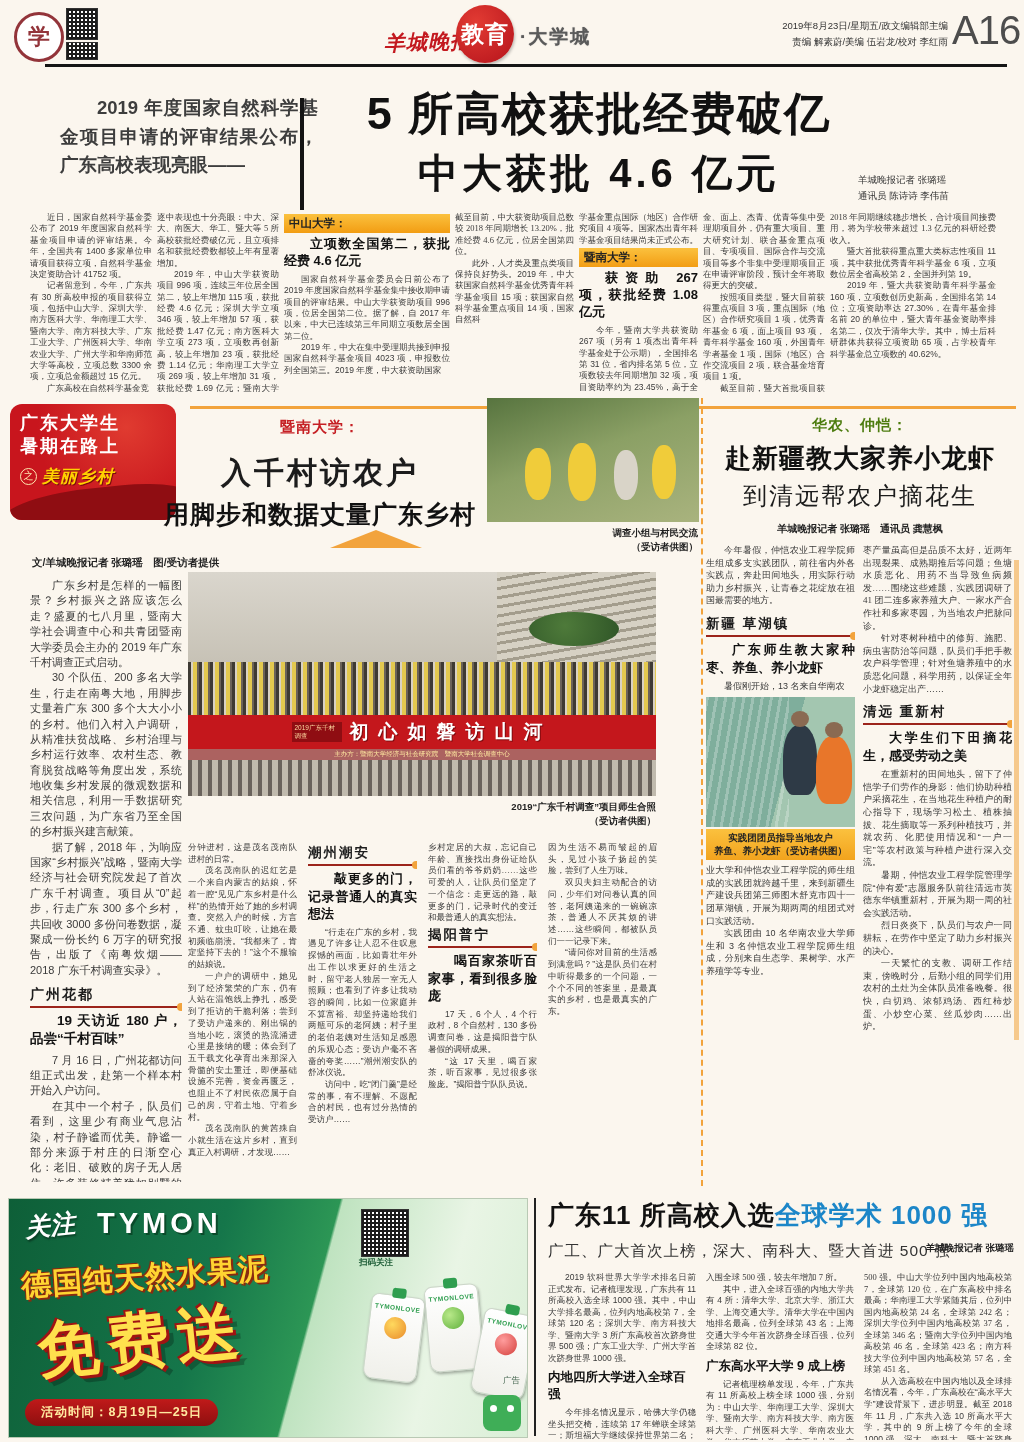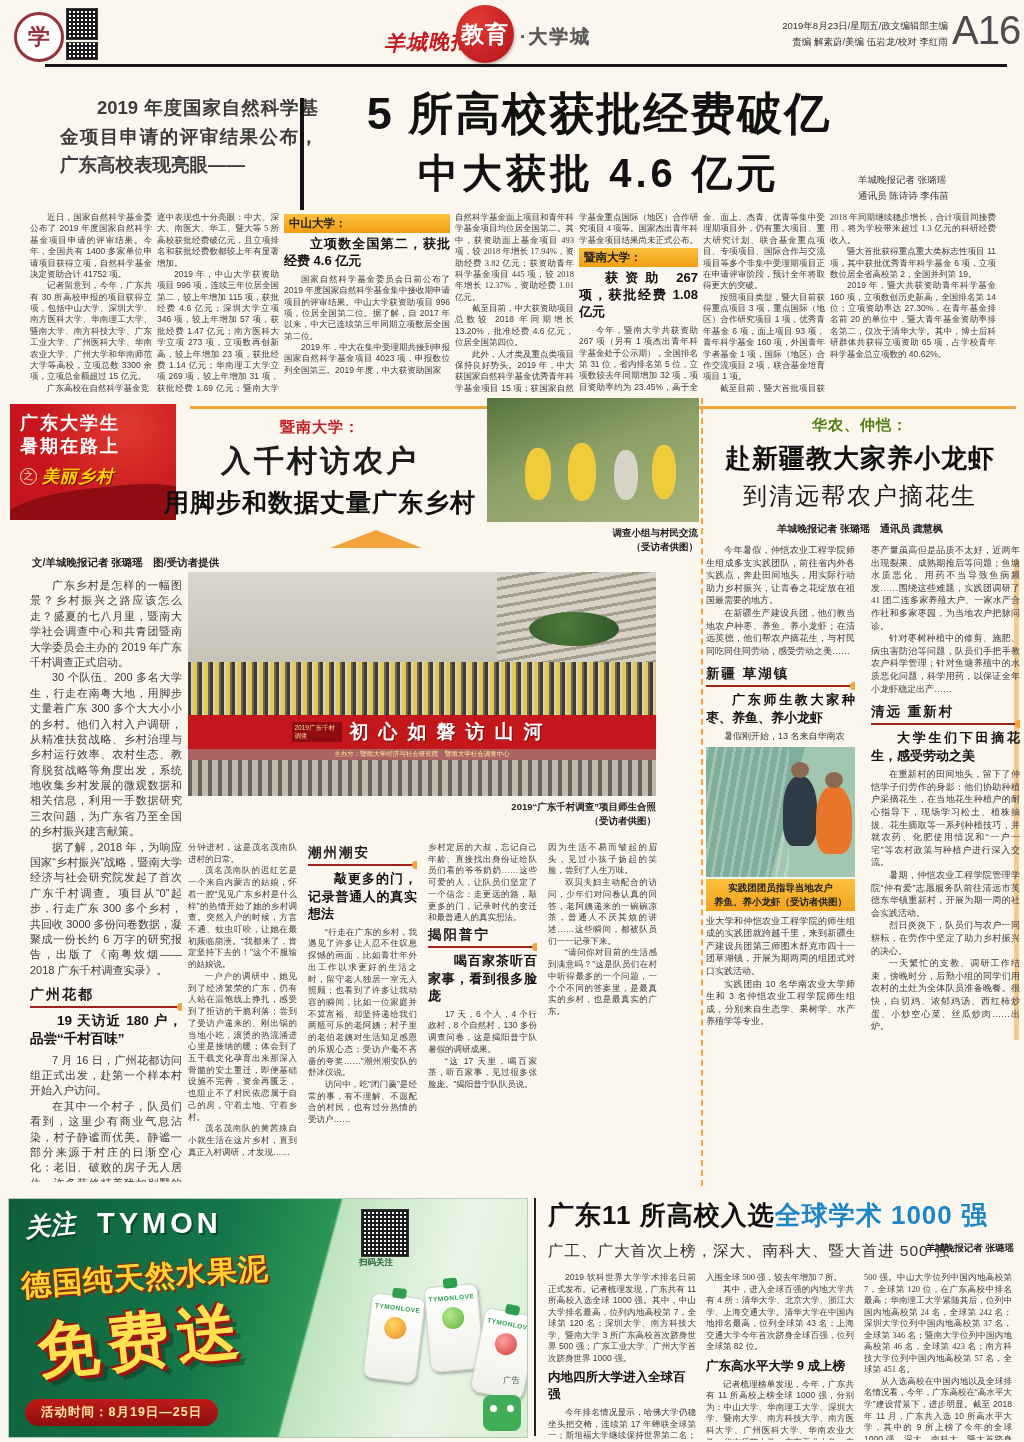--- a/index.html
+++ b/index.html
@@ -40,33 +40,33 @@
   .tcol{overflow:hidden;height:180px;}
   .w1{flex:0 0 122px;} .w2{flex:0 0 166px;} .w3{flex:0 0 119px;}
   .para{margin:0;text-indent:2em;text-align:justify;font-size:8.5px;line-height:1.34;color:#3a3a3a;}
   .cont > .para:first-child{text-indent:0;font-family:Liberation Serif, serif;}
   .boxhead{display:block;background:linear-gradient(180deg,#fbc13e,#f29d13);font-size:11.5px;
         font-weight:700;color:#222;padding:2px 5px;margin:2px 0 3px;}
   .colsub{font-size:13px;font-weight:700;color:#111;line-height:1.3;margin:1px 0 4px;text-indent:2em;text-align:justify;}
 
   
   .badge{left:10px;top:404px;width:166px;height:116px;background:radial-gradient(circle at 70% 20%,#e03b30,#c8151d 60%);
-        border-radius:0;color:#fff;padding:8px 10px;box-sizing:border-box;overflow:hidden;}
+        border-radius:12px;color:#fff;padding:8px 10px;box-sizing:border-box;overflow:hidden;}
   .badge:after{content:"";position:absolute;left:-12px;bottom:-26px;width:200px;height:58px;background:#8f0d12;
         border-radius:50% 40% 0 60%;transform:rotate(-6deg);}
   .badge-l1,.badge-l2{font-size:18px;font-weight:900;letter-spacing:2px;line-height:1.3;position:relative;z-index:2;}
   .badge-row{position:relative;z-index:3;margin-top:6px;display:flex;align-items:center;gap:5px;}
   .badge-zhi{width:15px;height:15px;border:1px solid #ffe9b0;border-radius:50%;font-size:10px;
         display:flex;align-items:center;justify-content:center;color:#ffe9b0;}
   .badge-l3{color:#ffd200;font-size:17px;font-weight:900;font-style:italic;letter-spacing:1px;
         text-shadow:1px 1px 0 #7a0a0e;}
   .orule{left:190px;top:406px;width:826px;height:3px;background:#f2a33c;}
   .midhead{left:148px;top:418px;width:344px;text-align:center;}
   .midhead .kick{color:#c51f24;font-size:15px;font-weight:700;letter-spacing:1px;}
-  .midhead .h1{font-size:30px;font-weight:600;color:#1c1c1c;letter-spacing:3px;margin-top:4px;}
+  .midhead .h1{font-size:30px;font-weight:600;color:#1c1c1c;letter-spacing:3px;margin-top:16px;}
   .midhead .h2{font-size:25px;font-weight:900;color:#111;letter-spacing:1px;margin-top:4px;}
   .tri{left:330px;top:530px;width:0;height:0;border-left:46px solid transparent;
         border-right:46px solid transparent;border-bottom:18px solid #f2a33c;}
   .photo1{left:487px;top:398px;width:212px;height:124px;overflow:hidden;
         background:linear-gradient(160deg,#57743f,#8ba065 45%,#a9b37e);}
   .p1cap{left:440px;top:526px;width:258px;text-align:right;font-size:9.5px;color:#222;line-height:1.5;font-weight:600;}
   .vdash{left:701px;top:398px;height:788px;border-left:2px dashed #f2a33c;}
   .rbar{left:1014px;top:560px;width:5px;height:480px;background:#f6c98c;}
   .midbyline{left:32px;top:556px;width:310px;font-size:10.5px;font-weight:700;color:#222;}
   .leftcol{left:30px;top:578px;width:152px;height:604px;overflow:hidden;}
@@ -100,21 +100,21 @@
   .mcol{flex:0 0 109px;overflow:hidden;}
   .mcol .para{font-size:8.5px;line-height:1.38;}
   .mcol .sechead{font-size:13.5px;margin-top:2px;}
   .mcol .secsub{font-size:13px;}
 
   .rfeat{left:706px;top:416px;width:308px;height:770px;}
   .rfeat .kick{text-align:center;color:#4d7c0f;font-size:15px;font-weight:700;letter-spacing:1px;}
   .rfeat .h1{text-align:center;font-size:26px;font-weight:900;color:#111;letter-spacing:1px;margin-top:6px;}
   .rfeat .h2{text-align:center;font-size:24px;font-weight:500;color:#1c1c1c;letter-spacing:2px;margin-top:4px;}
   .rfeat .rby{text-align:center;font-size:10px;font-weight:700;color:#222;margin:10px 0 8px;}
-  .rcols{display:flex;gap:16px;height:640px;}
+  .rcols{display:flex;gap:8px;height:640px;}
   .rcol{flex:0 0 149px;overflow:hidden;}
   .rcol .para{font-size:9px;line-height:1.4;}
   .rcol .sechead{font-size:13.5px;}
   .rcol .secsub{font-size:13px;}
   .photo3{width:149px;height:130px;margin:4px 0 2px;position:relative;overflow:hidden;
         background:linear-gradient(105deg,#7fae9c 0 54%,#a3c6b0 54% 100%);}
   .p3-water{position:absolute;left:0;top:0;width:56%;height:100%;
         background:repeating-linear-gradient(100deg,rgba(255,255,255,.25) 0 3px,transparent 3px 9px);}
   .fig{position:absolute;border-radius:45% 45% 30% 30%;}
   .p3-f1{left:52%;top:22%;width:34px;height:70px;background:#2e3a46;}
@@ -215,21 +215,20 @@
       </div>
     <div class="tcol w2">
       <div class="boxhead">中山大学：</div>
       <div class="colsub">立项数全国第二，获批经费 4.6 亿元</div>
       <div>
           <p class="para">国家自然科学基金委员会日前公布了 2019 年度国家自然科学基金集中接收期申请项目的评审结果。中山大学获资助项目 996 项，位居全国第二位。据了解，自 2017 年以来，中大已连续第三年同期立项数居全国第二位。</p>
           <p class="para">2019 年，中大在集中受理期共接到申报国家自然科学基金项目 4023 项，申报数位列全国第三。2019 年度，中大获资助国家</p>
         </div>
     </div>
     <div class="tcol w3 cont">
-        <p class="para">自然科学基金面上项目和青年科学基金项目均位居全国第二。其中，获资助面上基金项目 493 项，较 2018 年增长 17.94%，资助经费 3.82 亿元；获资助青年科学基金项目 445 项，较 2018 年增长 12.37%，资助经费 1.01 亿元。</p>
         <p class="para">截至目前，中大获资助项目总数较 2018 年同期增长 13.20%，批准经费 4.6 亿元，位居全国第四位。</p>
         <p class="para">此外，人才类及重点类项目保持良好势头。2019 年，中大获国家自然科学基金优秀青年科学基金项目 15 项；获国家自然科学基金重点项目 14 项，国家自然科</p>
       </div>
     <div class="tcol w3">
       <div class="cont">
           <p class="para">学基金重点国际（地区）合作研究项目 4 项等。国家杰出青年科学基金项目结果尚未正式公布。</p>
         </div>
       <div class="boxhead">暨南大学：</div>
       <div class="colsub">获资助 267 项，获批经费 1.08 亿元</div>
       <div>
@@ -351,21 +350,20 @@
 
   <div class="abs rfeat">
     <div class="kick">华农、仲恺：</div>
     <div class="h1">赴新疆教大家养小龙虾</div>
     <div class="h2">到清远帮农户摘花生</div>
     <div class="rby">羊城晚报记者 张璐瑶　通讯员 龚慧枫</div>
     <div class="rcols">
       <div class="rcol">
         <div>
             <p class="para">今年暑假，仲恺农业工程学院师生组成多支实践团队，前往省内外各实践点，奔赴田间地头，用实际行动助力乡村振兴，让青春之花绽放在祖国最需要的地方。</p>
-            <p class="para">在新疆生产建设兵团，他们教当地农户种枣、养鱼、养小龙虾；在清远英德，他们帮农户摘花生，与村民同吃同住同劳动，感受劳动之美……</p>
           </div>
         <div class="sechead">新疆 草湖镇</div>
         <div class="secsub">广东师生教大家种枣、养鱼、养小龙虾</div>
         <p class="para">暑假刚开始，13 名来自华南农</p>
         <div class="photo3">
           <div class="p3-water"></div>
           <div class="fig p3-f1"></div>
           <div class="fig p3-f2"></div>
         </div>
         <div class="hlcap">

